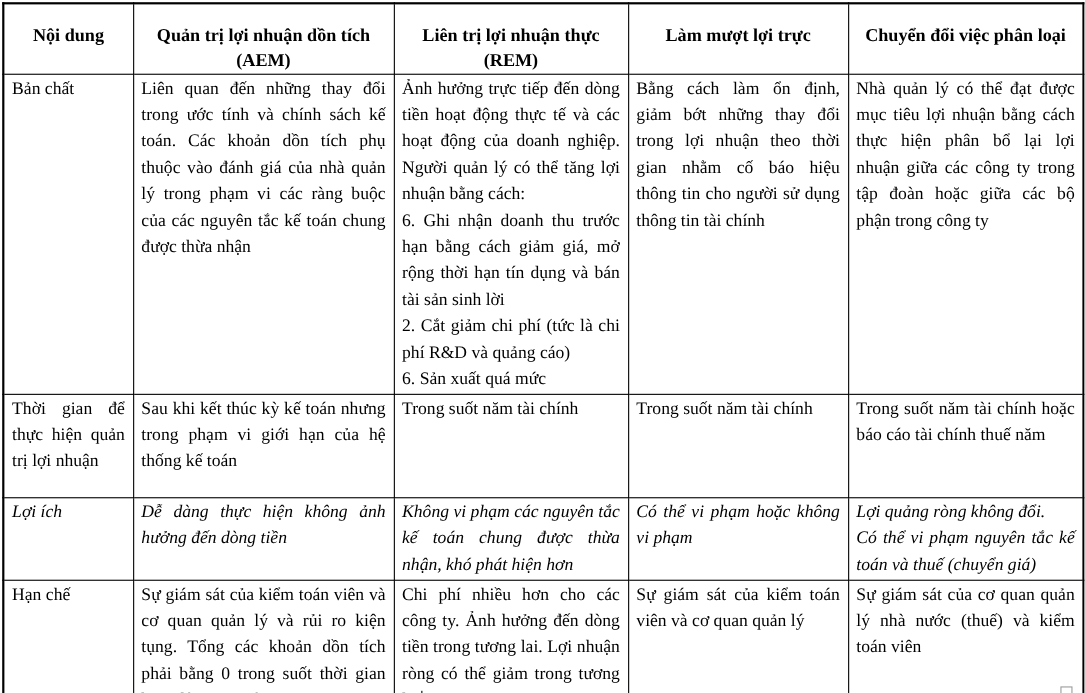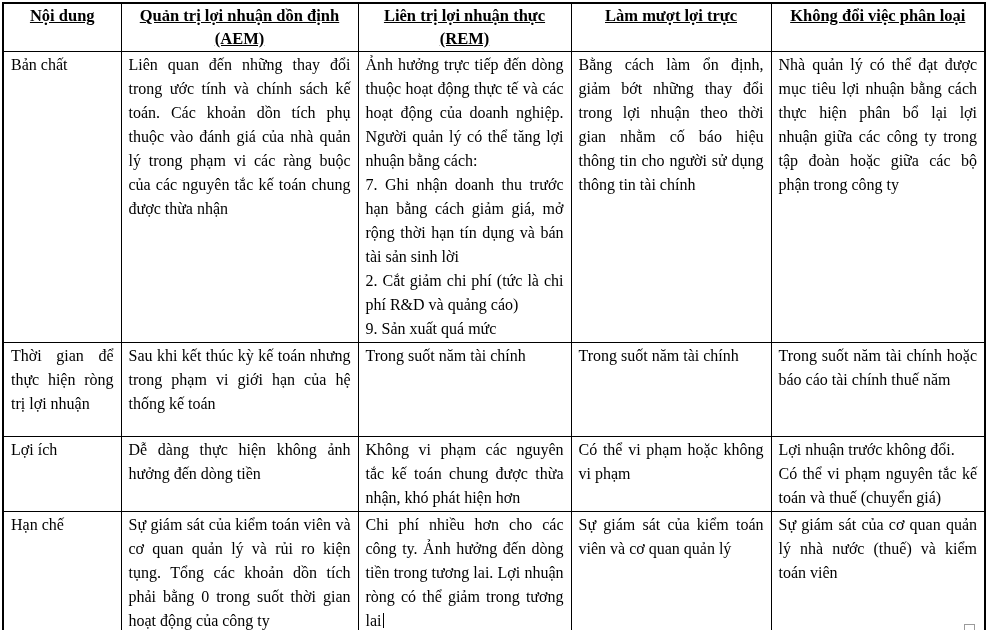--- a/index.html
+++ b/index.html
@@ -24,30 +24,29 @@
     padding:1px 7px 1px 7px;
     font-size:16px;
     line-height:24px;
     overflow:hidden;
   }
   .doc-table th{
     font-weight:bold;
     text-align:center;
     font-size:16.5px;
     line-height:23px;
-    padding-top:0;
-    text-decoration:underline;
+    padding-top:16px;
   }
   .doc-table td{text-align:justify;}
   .para{margin:0;}
   .hline{display:block;}
   tr.r-head{height:46px;}
   tr.r-0{height:285px;}
   tr.r-1{height:94px;}
-  tr.r-2{height:70px;}
+  tr.r-2{height:70px;font-style:italic;}
   tr.r-3{height:111px;}
   .caret{
     display:inline-block;
     width:1.5px;height:15px;
     background:#000;
     vertical-align:-2px;
     margin-left:1px;
   }
   .resize-handle{
     position:absolute;
@@ -67,59 +66,59 @@
     <col style="width:213px">
     <col style="width:200px">
     <col style="width:214px">
   </colgroup>
   <tbody>
       <tr class="r-head">
     <th>
       <span class="hline">Nội dung</span>
     </th>
     <th>
-      <span class="hline">Quản trị lợi nhuận dồn định</span>
+      <span class="hline">Quản trị lợi nhuận dồn tích</span>
       <span class="hline">(AEM)</span>
     </th>
     <th>
       <span class="hline">Liên trị lợi nhuận thực</span>
       <span class="hline">(REM)</span>
     </th>
     <th>
       <span class="hline">Làm mượt lợi trực</span>
     </th>
     <th>
-      <span class="hline">Không đổi việc phân loại</span>
+      <span class="hline">Chuyển đổi việc phân loại</span>
     </th>
   </tr>
 
   <tr class="r-0">
     <td>
       <div class="para">Bản chất</div>
     </td>
     <td>
       <div class="para">Liên quan đến những thay đổi trong ước tính và chính sách kế toán. Các khoản dồn tích phụ thuộc vào đánh giá của nhà quản lý trong phạm vi các ràng buộc của các nguyên tắc kế toán chung được thừa nhận</div>
     </td>
     <td>
-      <div class="para">Ảnh hưởng trực tiếp đến dòng thuộc hoạt động thực tế và các hoạt động của doanh nghiệp. Người quản lý có thể tăng lợi nhuận bằng cách:</div>
-      <div class="para">7. Ghi nhận doanh thu trước hạn bằng cách giảm giá, mở rộng thời hạn tín dụng và bán tài sản sinh lời</div>
+      <div class="para">Ảnh hưởng trực tiếp đến dòng tiền hoạt động thực tế và các hoạt động của doanh nghiệp. Người quản lý có thể tăng lợi nhuận bằng cách:</div>
+      <div class="para">6. Ghi nhận doanh thu trước hạn bằng cách giảm giá, mở rộng thời hạn tín dụng và bán tài sản sinh lời</div>
       <div class="para">2. Cắt giảm chi phí (tức là chi phí R&amp;D và quảng cáo)</div>
-      <div class="para">9. Sản xuất quá mức</div>
+      <div class="para">6. Sản xuất quá mức</div>
     </td>
     <td>
       <div class="para">Bằng cách làm ổn định, giảm bớt những thay đổi trong lợi nhuận theo thời gian nhằm cố báo hiệu thông tin cho người sử dụng thông tin tài chính</div>
     </td>
     <td>
       <div class="para">Nhà quản lý có thể đạt được mục tiêu lợi nhuận bằng cách thực hiện phân bổ lại lợi nhuận giữa các công ty trong tập đoàn hoặc giữa các bộ phận trong công ty</div>
     </td>
   </tr>
 
   <tr class="r-1">
     <td>
-      <div class="para">Thời gian để thực hiện ròng trị lợi nhuận</div>
+      <div class="para">Thời gian để thực hiện quản trị lợi nhuận</div>
     </td>
     <td>
       <div class="para">Sau khi kết thúc kỳ kế toán nhưng trong phạm vi giới hạn của hệ thống kế toán</div>
     </td>
     <td>
       <div class="para">Trong suốt năm tài chính</div>
     </td>
     <td>
       <div class="para">Trong suốt năm tài chính</div>
     </td>
@@ -135,21 +134,21 @@
     <td>
       <div class="para">Dễ dàng thực hiện không ảnh hưởng đến dòng tiền</div>
     </td>
     <td>
       <div class="para">Không vi phạm các nguyên tắc kế toán chung được thừa nhận, khó phát hiện hơn</div>
     </td>
     <td>
       <div class="para">Có thể vi phạm hoặc không vi phạm</div>
     </td>
     <td>
-      <div class="para">Lợi nhuận trước không đổi.</div>
+      <div class="para">Lợi quảng ròng không đổi.</div>
       <div class="para">Có thể vi phạm nguyên tắc kế toán và thuế (chuyển giá)</div>
     </td>
   </tr>
 
   <tr class="r-3">
     <td>
       <div class="para">Hạn chế</div>
     </td>
     <td>
       <div class="para">Sự giám sát của kiểm toán viên và cơ quan quản lý và rủi ro kiện tụng. Tổng các khoản dồn tích phải bằng 0 trong suốt thời gian hoạt động của công ty</div>

